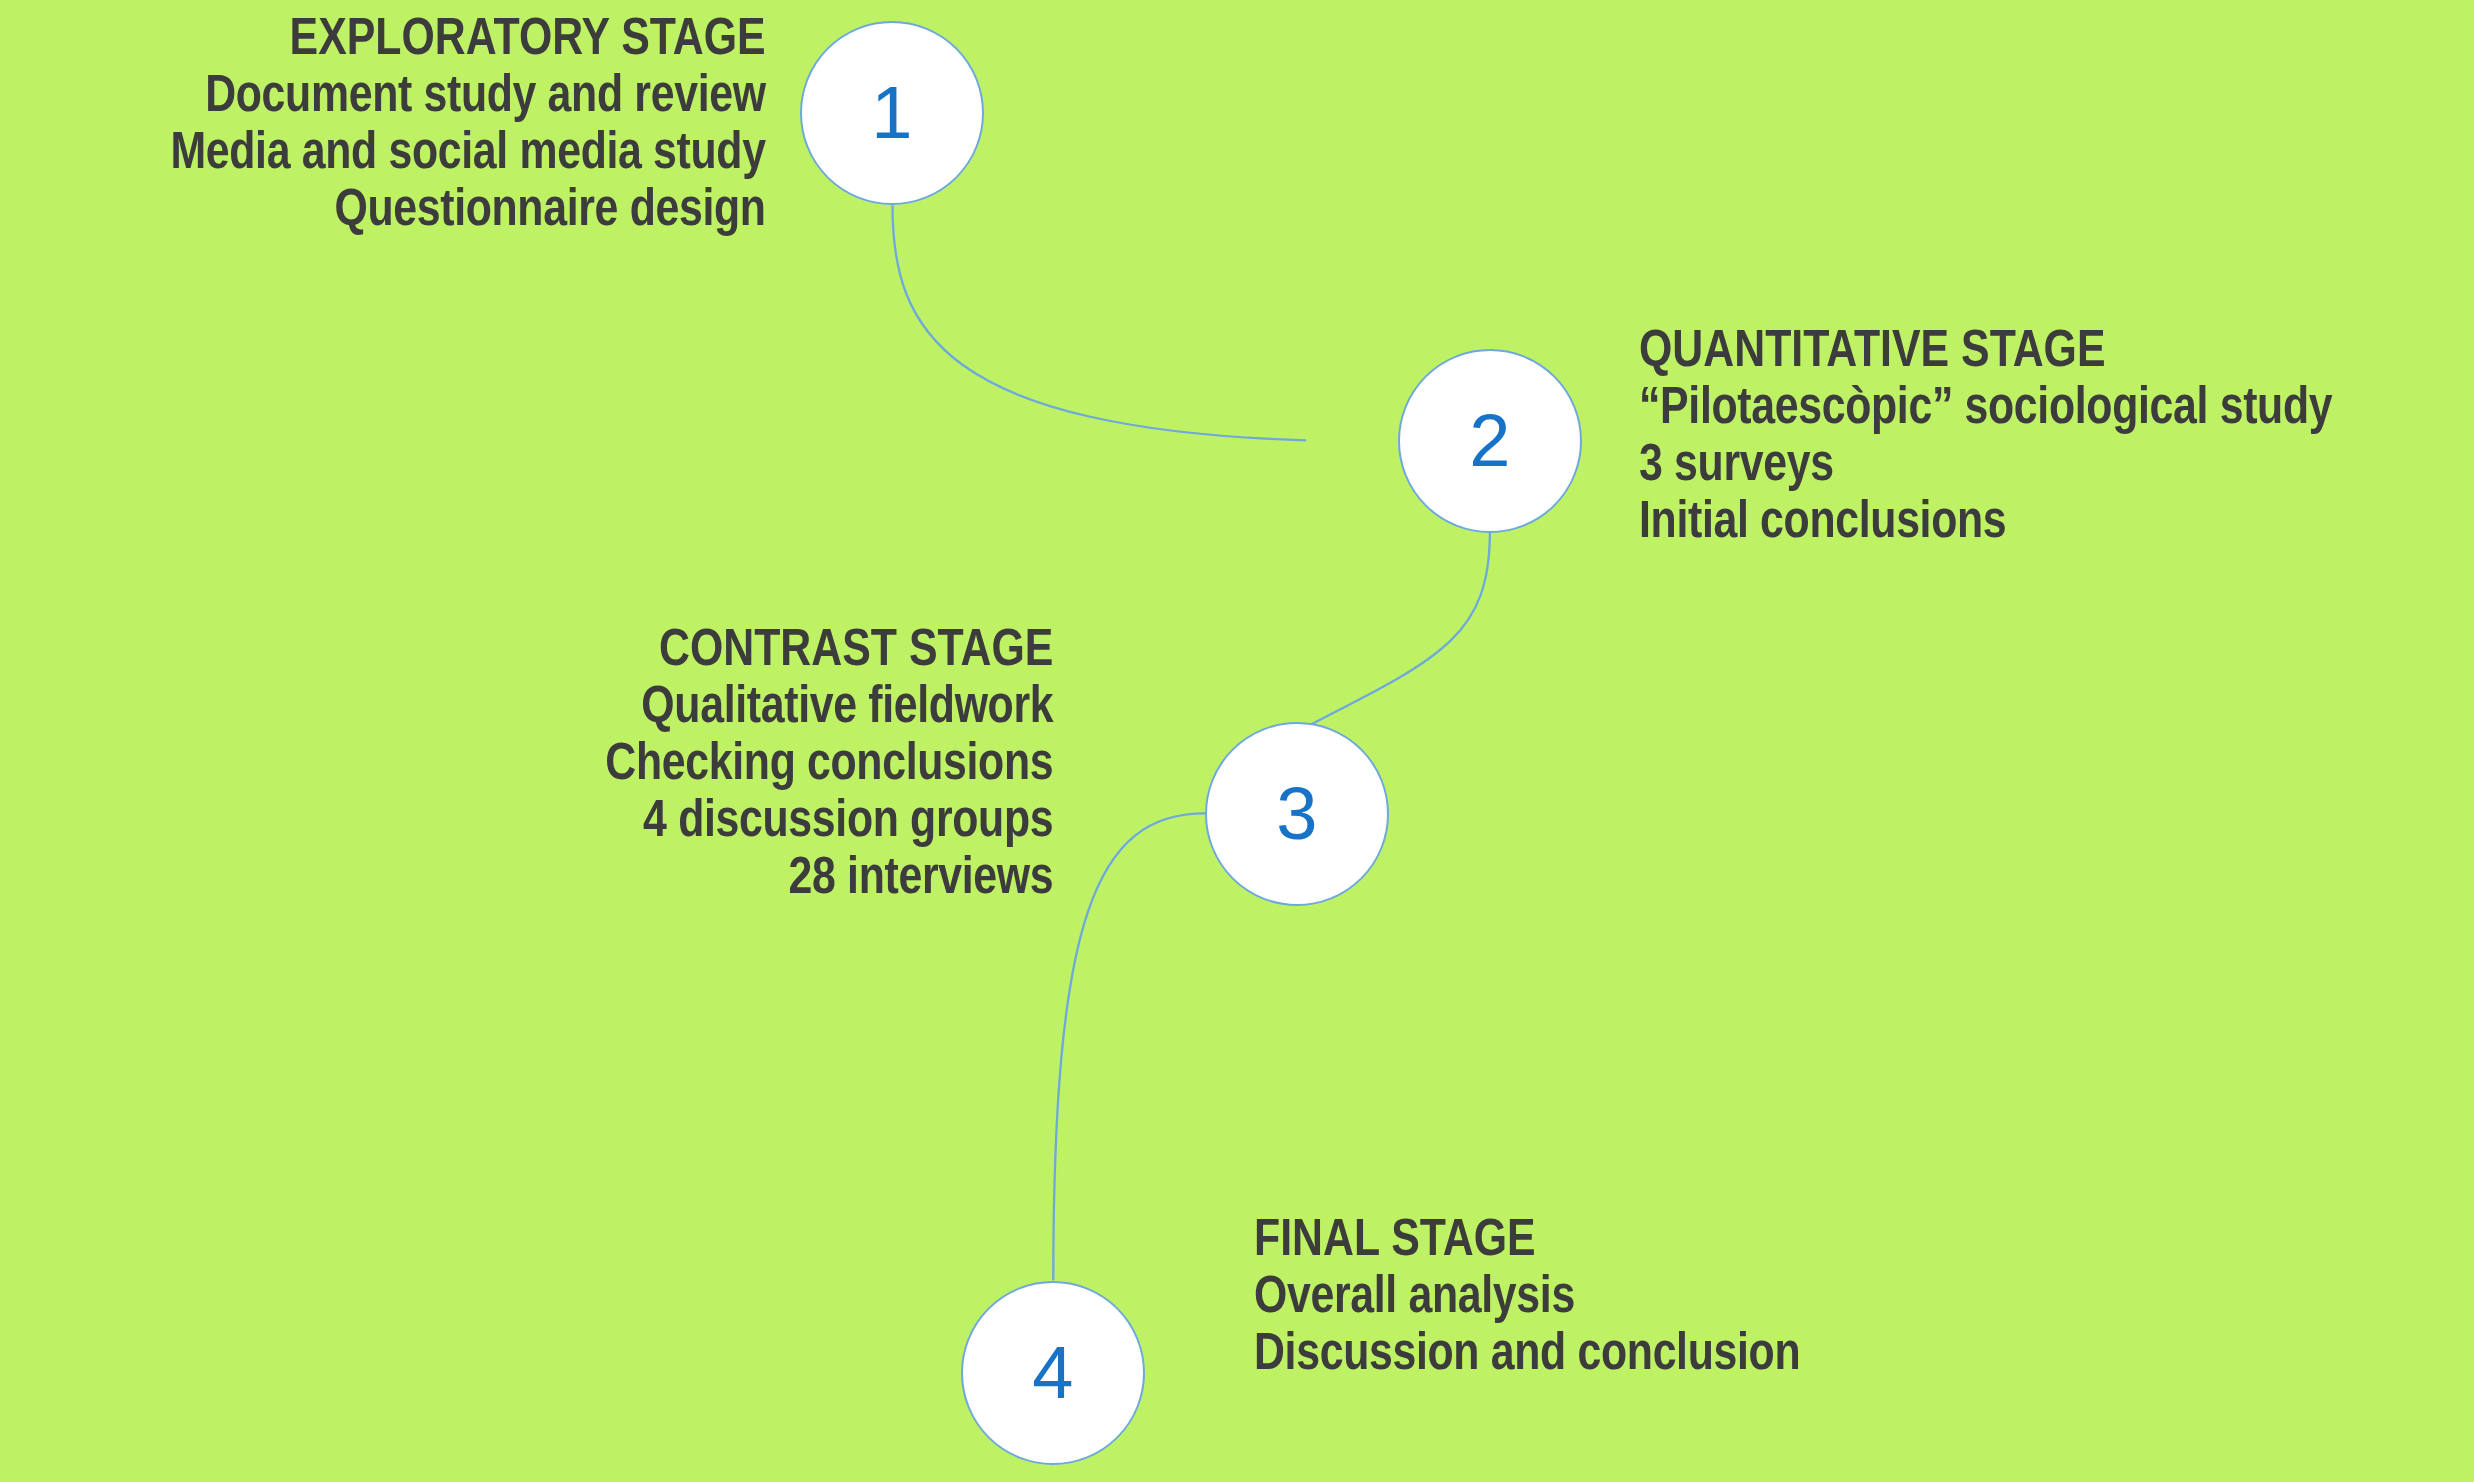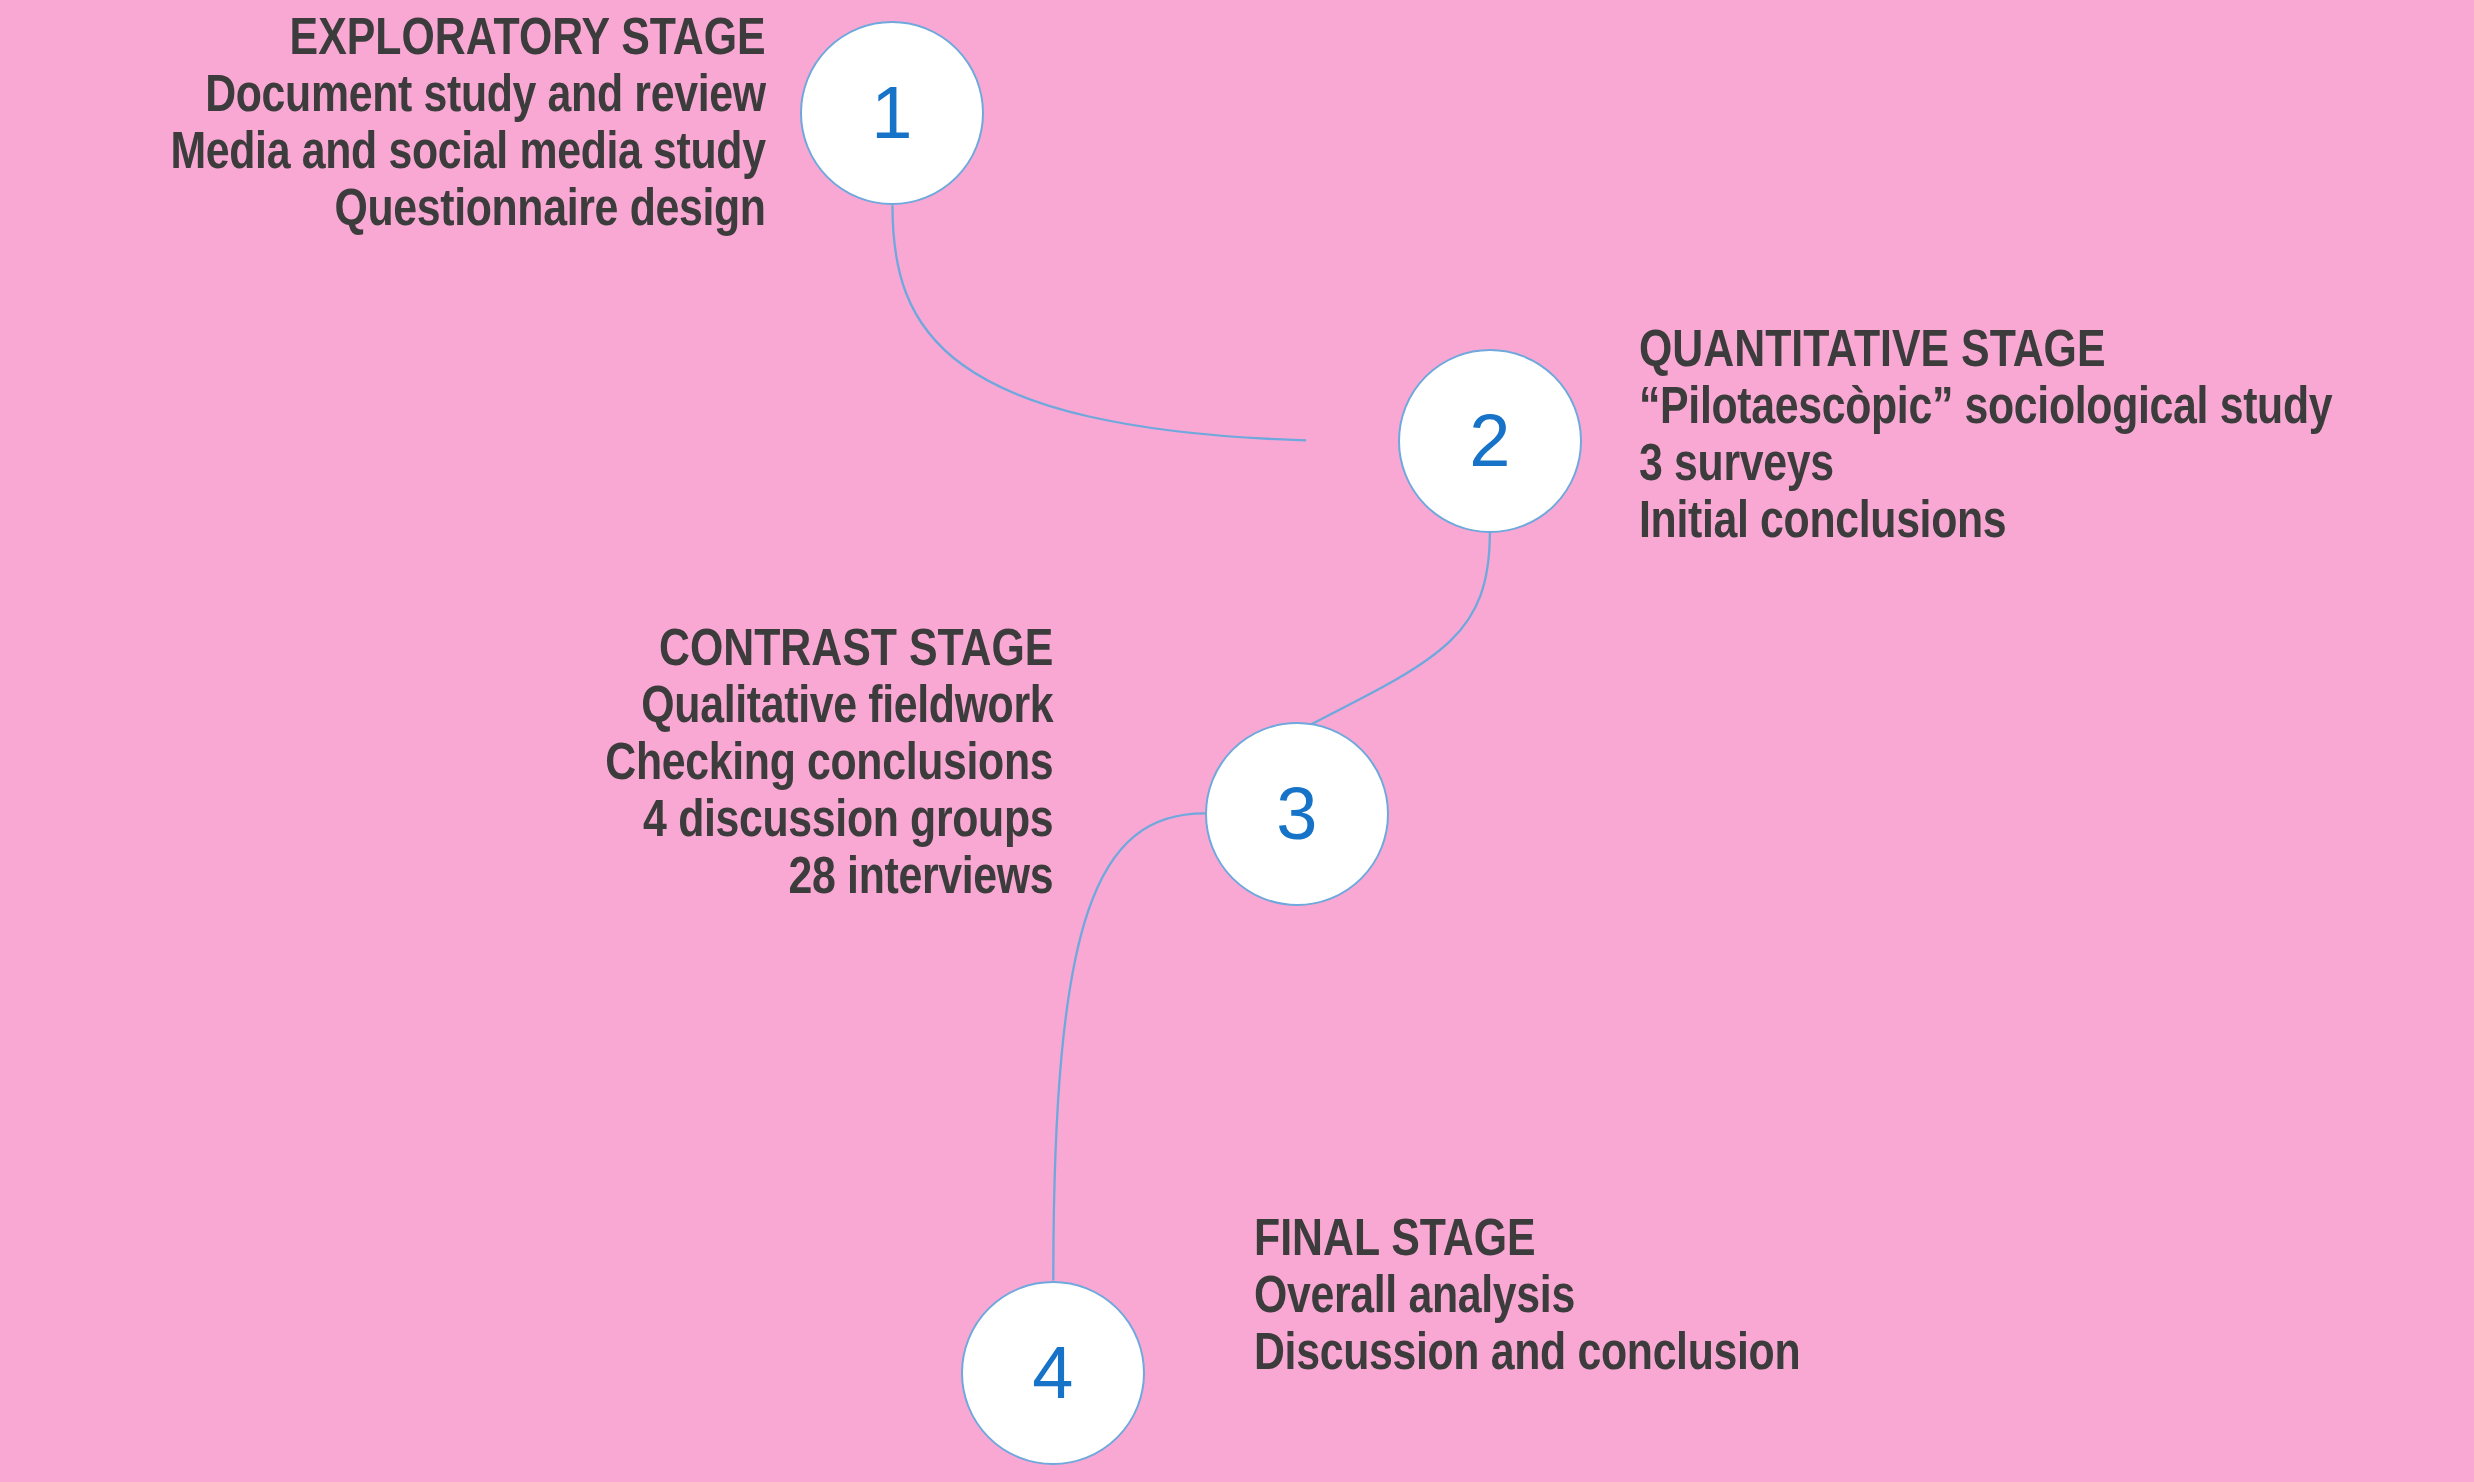--- a/index.html
+++ b/index.html
@@ -8,21 +8,21 @@
     padding: 0;
     background: #ffffff;
   }
   body {
     font-family: "Liberation Sans", sans-serif;
   }
   #canvas {
     position: relative;
     width: 2475px;
     height: 1482px;
-    background: #f9a8d4;
+    background: #bef264;
     overflow: hidden;
   }
   #connectors {
     position: absolute;
     left: 0;
     top: 0;
     width: 2475px;
     height: 1482px;
     pointer-events: none;
   }

